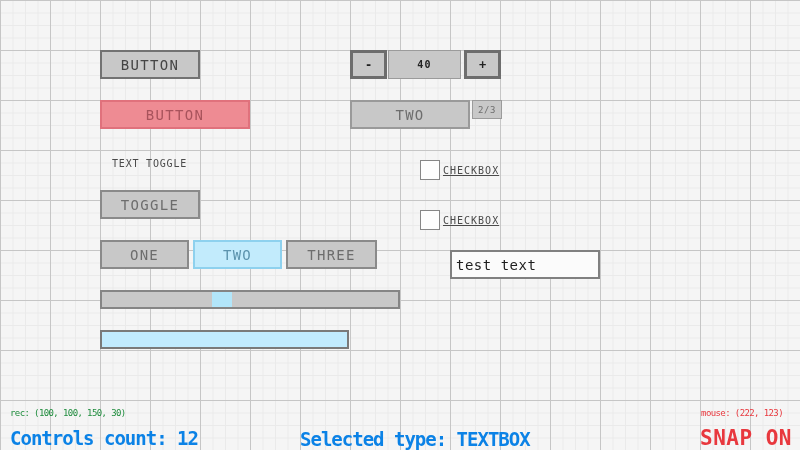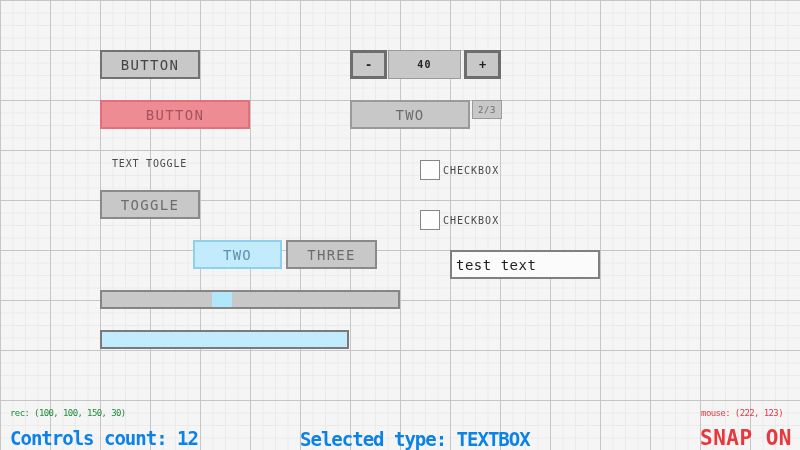--- a/index.html
+++ b/index.html
@@ -24,21 +24,21 @@
   .labeltxt{position:absolute;font-size:10px;letter-spacing:0.8px;color:#4a4a4a;}
   .spin-btn{background:#c8c8c8;border:3px solid #6d6d6d;color:#222;
             font-weight:bold;font-size:12px;letter-spacing:0;}
   .spin-val{background:#c8c8c8;border:1px solid #9b9b9b;color:#222;
             font-weight:bold;font-size:10px;}
   .counter{background:#c8c8c8;border:1px solid #9b9b9b;color:#6d6d6d;
            font-size:9px;letter-spacing:0.5px;}
   .checkbox-box{position:absolute;box-sizing:border-box;width:20px;height:20px;
                 background:#fdfdfd;border:1px solid #868686;}
   .cb-label{position:absolute;height:20px;display:flex;align-items:center;
-            font-size:10px;letter-spacing:1px;color:#4a4a4a;}
+            font-size:10px;letter-spacing:1px;color:#4a4a4a;text-decoration:underline;}
   .textbox{justify-content:flex-start;background:#fbfbfb;border:2px solid #808080;
            color:#1e1e1e;padding-left:4px;letter-spacing:0.5px;}
   .slider-track{background:#c8c8c8;border:2px solid #858585;}
   .slider-handle{position:absolute;left:110px;top:0;width:20px;height:15px;
                  background:#b2e6fa;}
   .bluebar{background:#c1ebfe;border:2px solid #7a7a7a;}
   .status{position:absolute;white-space:pre;}
   .st-small{font-size:9px;letter-spacing:-0.6px;line-height:11px;}
   .st-big{font-size:19px;letter-spacing:-1px;font-weight:bold;line-height:19px;}
 </style>
@@ -48,20 +48,21 @@
 <div class="canvas">
 
   <div class="ctrl gray btn" style="left:100px;top:50px;width:100px;height:29px">BUTTON</div>
 
   <div class="ctrl sel" style="left:100px;top:100px;width:150px;height:29px">BUTTON</div>
 
   <div class="labeltxt" style="left:112px;top:158px">TEXT TOGGLE</div>
 
   <div class="ctrl gray" style="left:100px;top:190px;width:100px;height:29px">TOGGLE</div>
 
+  <div class="ctrl gray" style="left:100px;top:240px;width:89px;height:29px">ONE</div>
   <div class="ctrl active" style="left:193px;top:240px;width:89px;height:29px">TWO</div>
   <div class="ctrl gray" style="left:286px;top:240px;width:91px;height:29px">THREE</div>
 
   <div class="ctrl slider-track" style="left:100px;top:290px;width:300px;height:19px">
     <div class="slider-handle"></div>
   </div>
 
   <div class="ctrl bluebar" style="left:100px;top:330px;width:249px;height:19px"></div>
 
   <div style="position:absolute;left:350px;top:50px;width:151px;height:29px">

